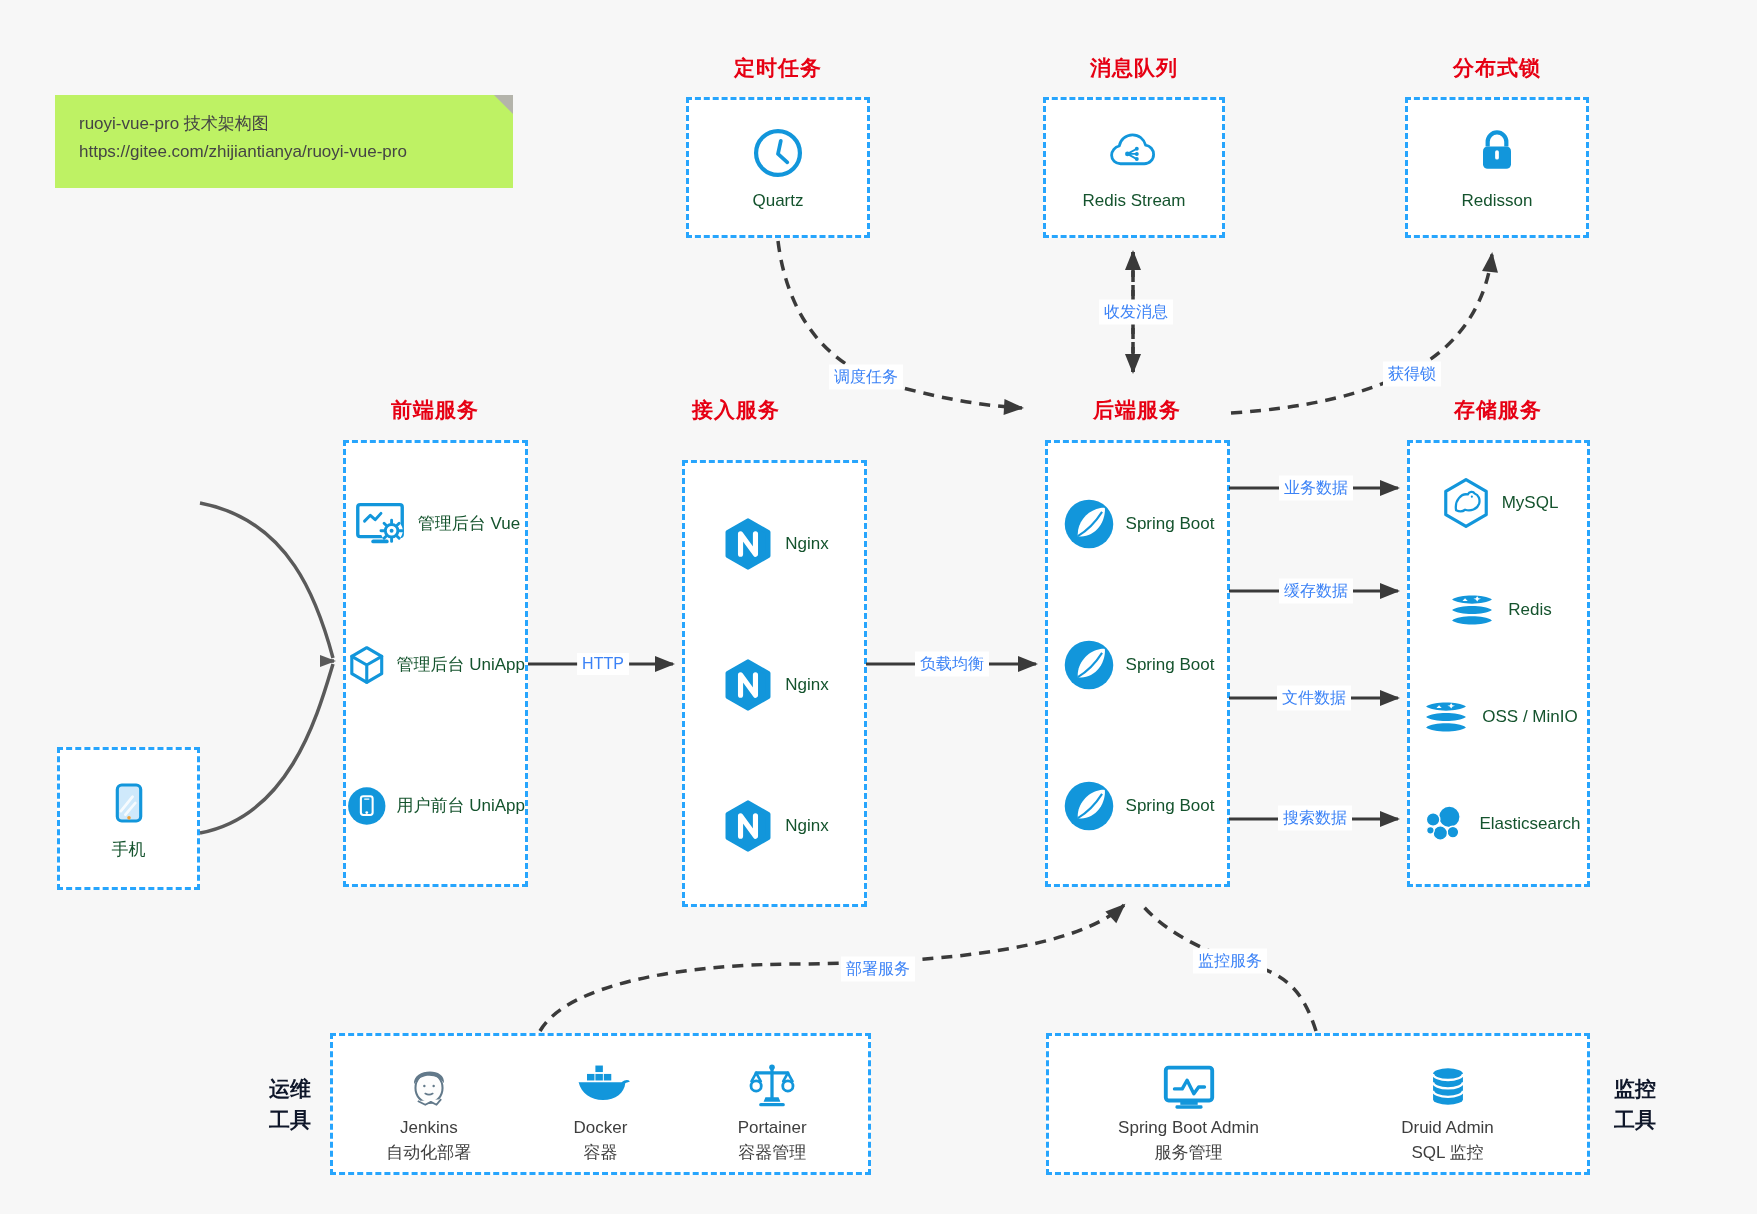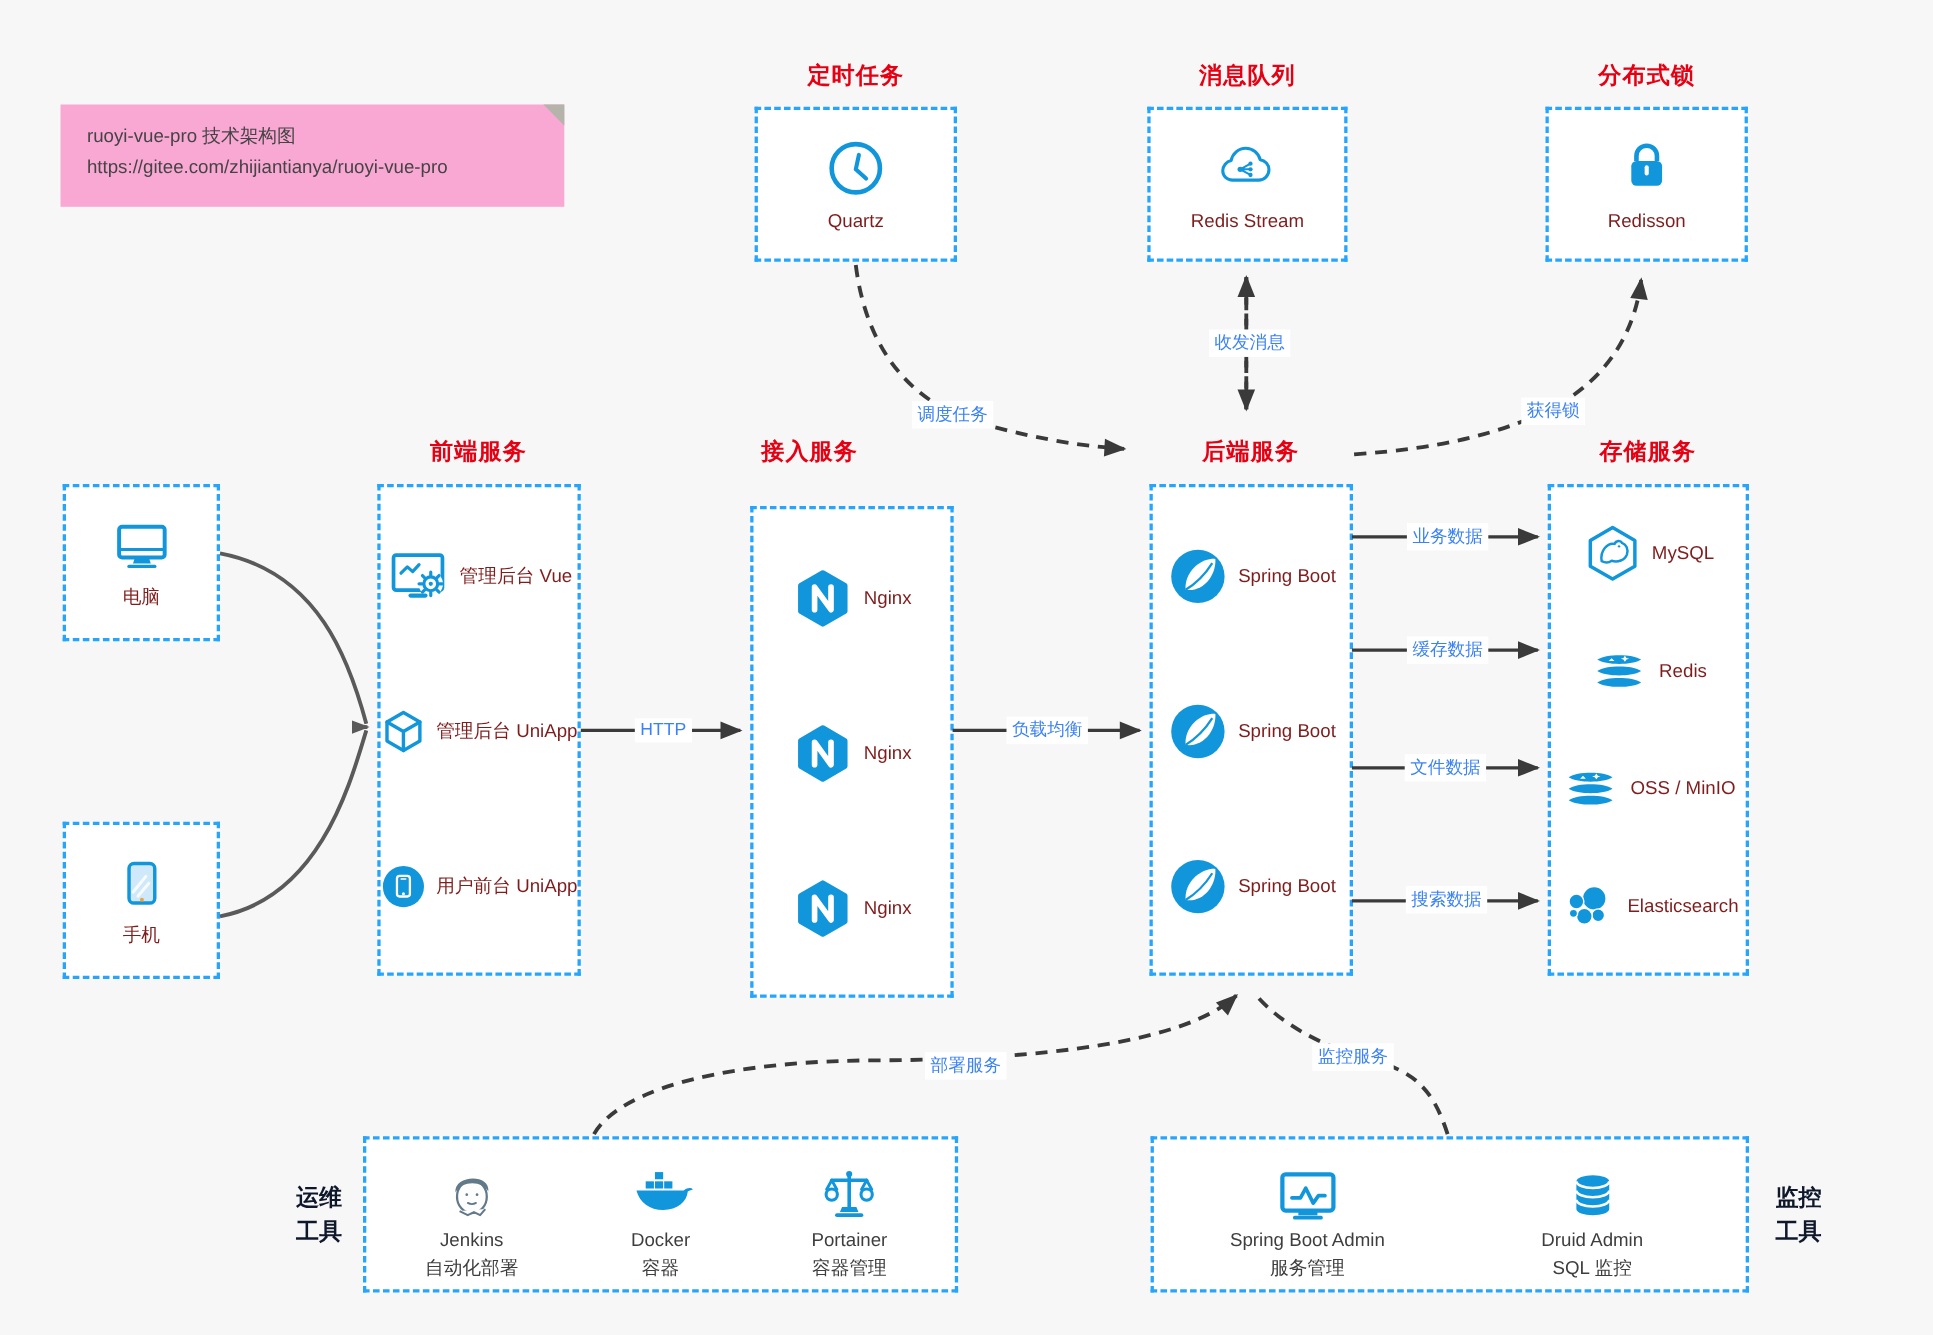--- a/index.html
+++ b/index.html
@@ -1,34 +1,34 @@
 <!DOCTYPE html>
 <html><head>
 <meta charset="utf-8">
 <style>
   html,body{margin:0;padding:0;background:#f7f7f7;}
   .canvas{position:relative;width:1757px;height:1214px;background:#f7f7f7;overflow:hidden;
           font-family:"Liberation Sans","DejaVu Sans",sans-serif;color:#3e3e3e;}
   .gbox{position:absolute;box-sizing:border-box;background:#fff;border:3px dashed #27a5fd;z-index:1;}
   .col{display:flex;flex-direction:column;padding:10px 0 8px;}
   .node{flex:1;display:flex;align-items:center;justify-content:center;gap:9px;}
-  .lbl{font-size:17px;color:#7f1d1d;white-space:nowrap;}
+  .lbl{font-size:17px;color:#14532d;white-space:nowrap;}
   .tbox{display:flex;flex-direction:column;align-items:center;justify-content:center;gap:10px;}
   .cbox{display:flex;flex-direction:column;align-items:center;justify-content:center;gap:8px;}
   .rtitle{position:absolute;width:240px;margin-left:-120px;text-align:center;font-size:21px;
           font-weight:bold;color:#e60013;z-index:2;letter-spacing:1px;white-space:nowrap;}
   .side-title{position:absolute;width:100px;text-align:center;font-size:21px;font-weight:bold;
           color:#0f172a;line-height:31px;z-index:2;}
   .bbox{display:flex;flex-direction:row;padding:8px 10px;}
   .bnode{flex:1;display:flex;flex-direction:column;align-items:center;justify-content:flex-end;gap:3px;}
   .bnode .nm,.bnode .ds{font-size:17px;color:#3e3e3e;white-space:nowrap;}
   .chip{position:absolute;transform:translate(-50%,-50%);background:#fff;padding:2px 5px;
         font-size:16px;color:#3b82f6;white-space:nowrap;z-index:5;}
   .overlay{position:absolute;left:0;top:0;z-index:3;pointer-events:none;}
-  .note{position:absolute;left:55px;top:95px;width:458px;height:93px;background:#f9a8d4;
+  .note{position:absolute;left:55px;top:95px;width:458px;height:93px;background:#bef264;
         box-sizing:border-box;padding:15px 16px 0 24px;font-size:17px;line-height:28px;color:#444;z-index:2;}
   .note .fold{position:absolute;top:0;right:0;width:0;height:0;
         border-top:19px solid #b4b4ab;border-left:19px solid transparent;}
   .ic{display:block;}
 </style>
 </head>
 <body>
 
 <div class="canvas">
 
@@ -68,29 +68,20 @@
 
   <div class="gbox tbox" style="left:1405px;top:97px;width:184px;height:141px">
     <svg class="ic" width="56" height="56" viewBox="-30 -30 60 60">
       <path d="M-10,-7 v-5 a10,10 0 0 1 20,0 v5" fill="none" stroke="#1296db" stroke-width="4.5"></path>
       <rect x="-15" y="-7" width="30" height="24" rx="5" fill="#1296db"></rect>
       <rect x="-2" y="-3" width="4" height="10" rx="2" fill="#fff"></rect>
     </svg>
     <div class="lbl">Redisson</div>
   </div>
 
-  <div class="gbox cbox" style="left:57px;top:440px;width:143px;height:143px">
-    <svg class="ic" width="56" height="54" viewBox="-30 -30 60 60">
-      <rect x="-23" y="-19" width="46" height="31" rx="3" fill="#fff" stroke="#1296db" stroke-width="4"></rect>
-      <path d="M-23,4 H23" stroke="#1296db" stroke-width="3"></path>
-      <path d="M-7,12 L-9,18 H9 L7,12 Z" fill="#1296db"></path>
-      <path d="M-13,21 H13" stroke="#1296db" stroke-width="3.5" stroke-linecap="round"></path>
-    </svg>
-    <div class="lbl">电脑</div>
-  </div>
 
   <div class="gbox cbox" style="left:57px;top:747px;width:143px;height:143px">
     <svg class="ic" width="54" height="54" viewBox="-30 -30 60 60">
       <rect x="-13" y="-20" width="26" height="40" rx="5" fill="#cfe9fb" stroke="#1296db" stroke-width="3.5"></rect>
       <path d="M-9,9 L4,-7 M-4,13 L7,0" stroke="#ffffff" stroke-width="3" stroke-linecap="round" opacity="0.85"></path>
       <circle cx="0" cy="16.5" r="2" fill="#f0a13a"></circle>
     </svg>
     <div class="lbl">手机</div>
   </div>
 

